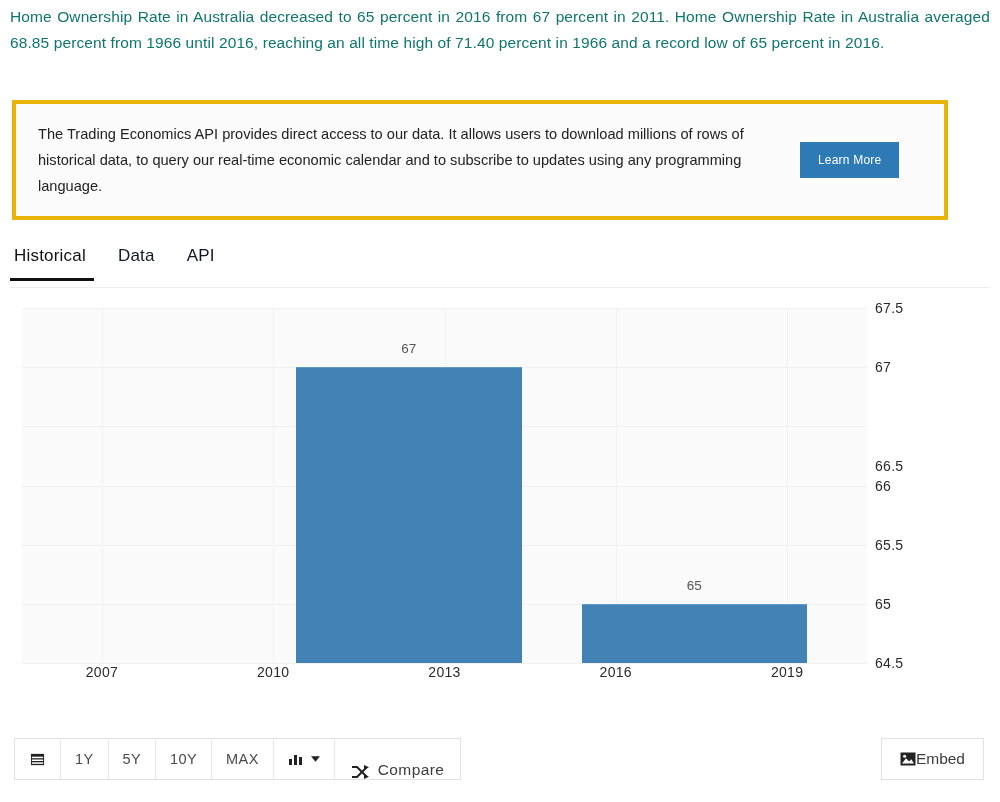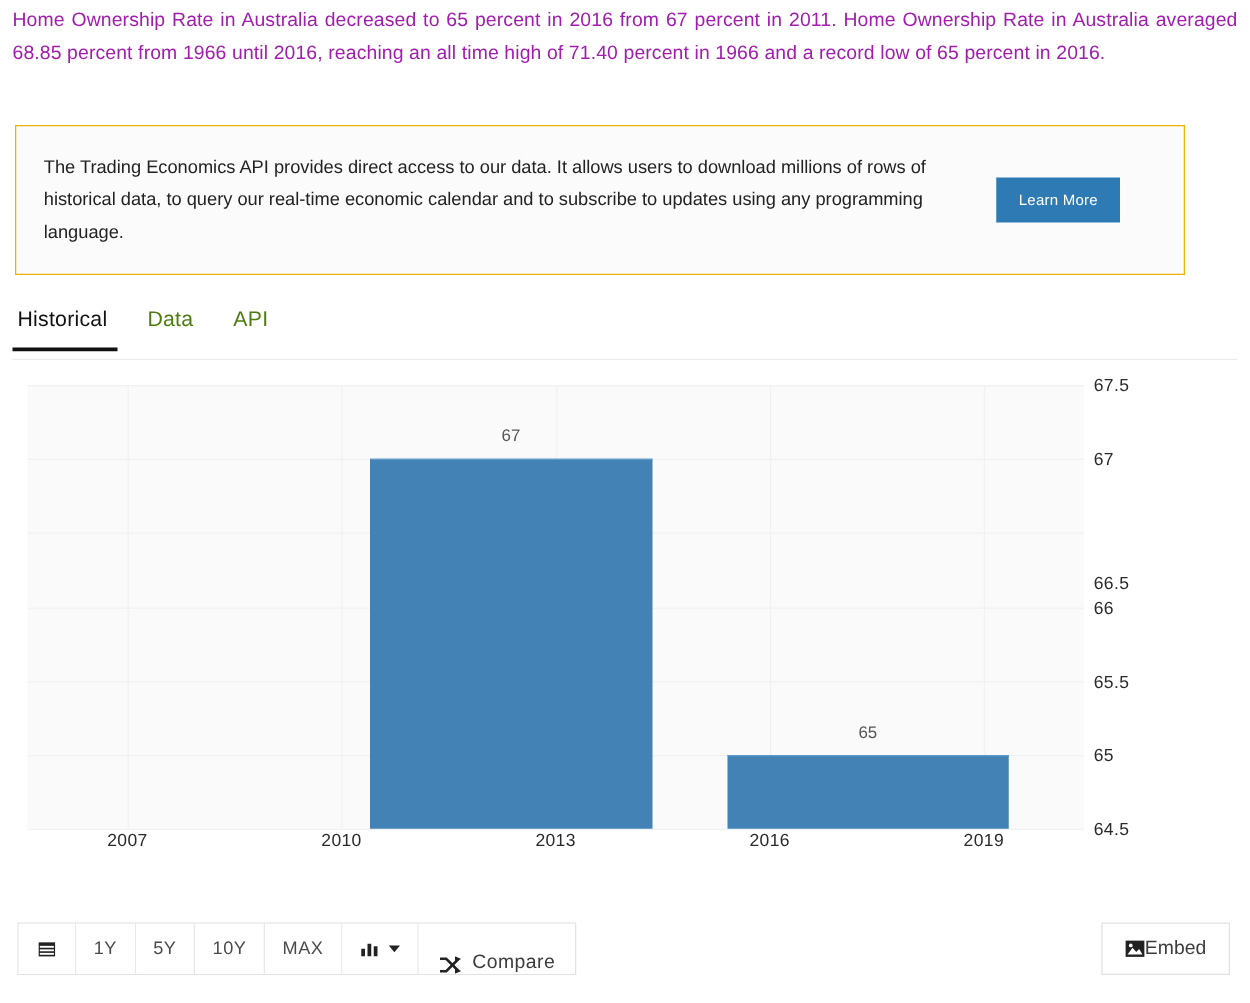--- a/index.html
+++ b/index.html
@@ -21,33 +21,33 @@
   
   #intro-paragraph {
     position: absolute;
     left: 10px;
     top: 4px;
     width: 980px;
     font-size: 15.5px;
     line-height: 26px;
     text-align: justify;
     text-justify: inter-word;
-    color: #a21caf;
+    color: #0f766e;
     letter-spacing: .1px;
   }
 
   
   #api-promo {
     position: absolute;
     left: 12px;
     top: 100px;
     width: 936px;
     height: 120px;
     background: #fbfbfb;
-    border: 1px solid #eab308;
+    border: 4px solid #eab308;
     display: flex;
     align-items: center;
     padding: 0 22px;
   }
   #api-promo-text {
     flex: 1 1 auto;
     font-size: 14.6px;
     line-height: 26px;
     color: #222;
     padding-right: 18px;
@@ -73,21 +73,21 @@
     left: 10px;
     top: 246px;
     width: 980px;
     height: 42px;
     display: flex;
     align-items: flex-start;
     border-bottom: 1px solid #ededed;
   }
   .tab {
     font-size: 17px;
-    color: #4d7c0f;
+    color: #0f172a;
     padding: 0 16px 14px 16px;
     cursor: pointer;
     position: relative;
     letter-spacing: .2px;
   }
   .tab:first-child { padding-left: 4px; }
   .tab.active {
     color: #111;
   }
   .tab.active::after {

